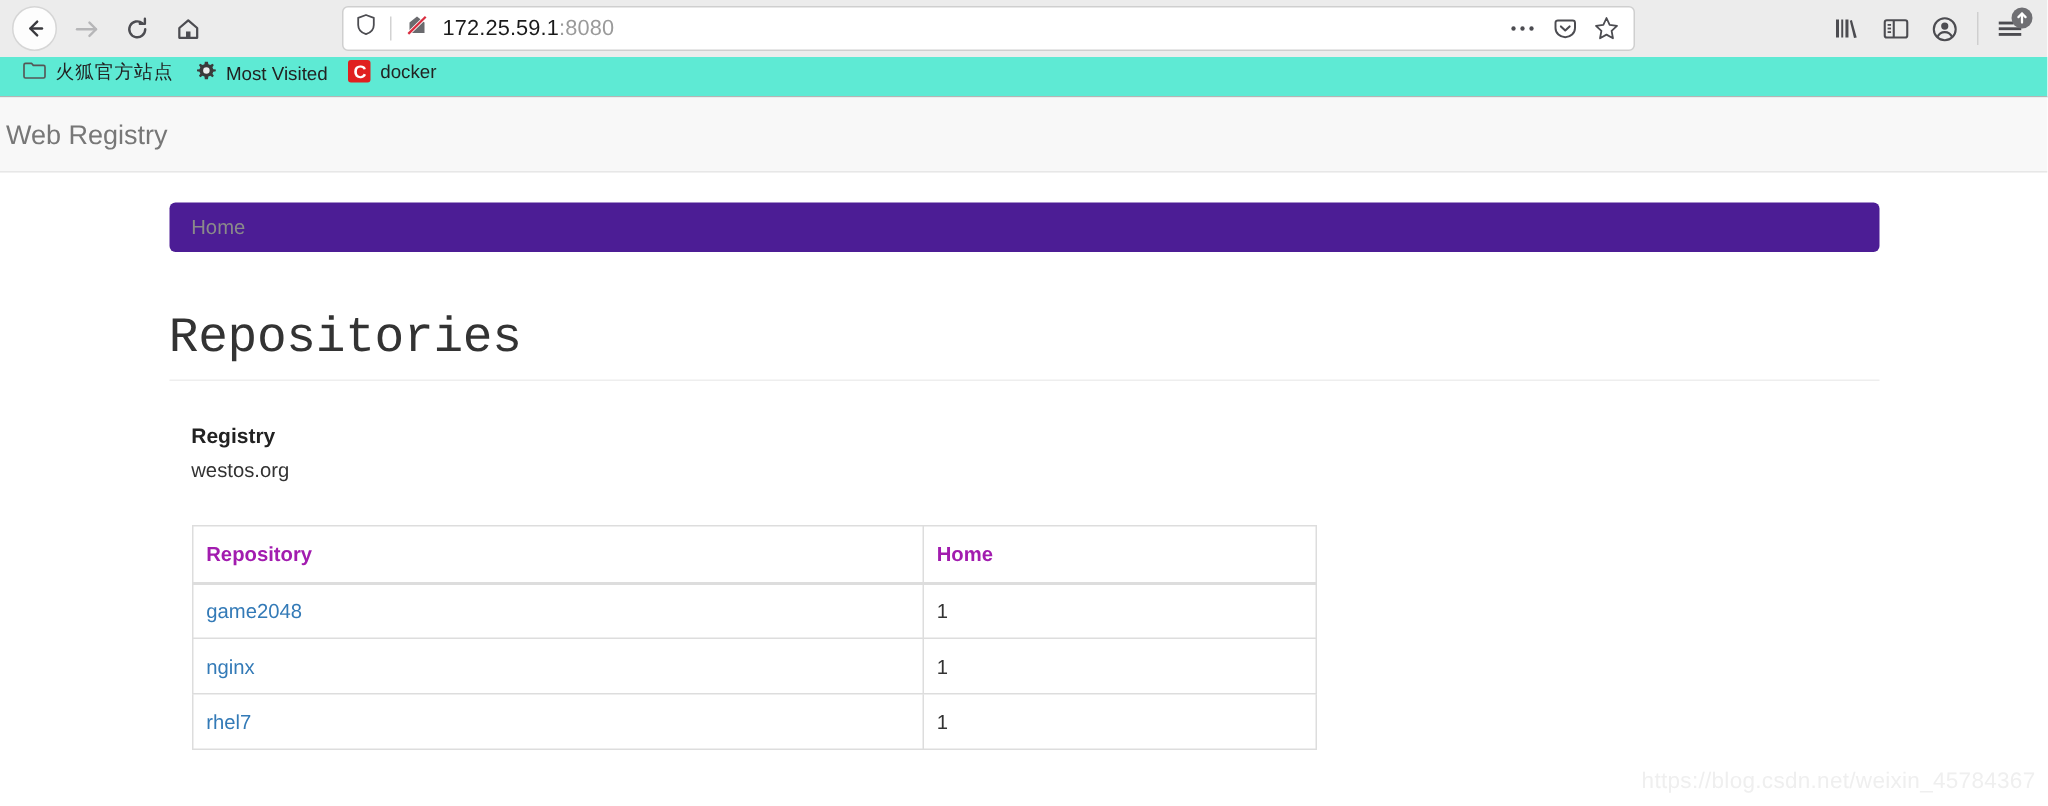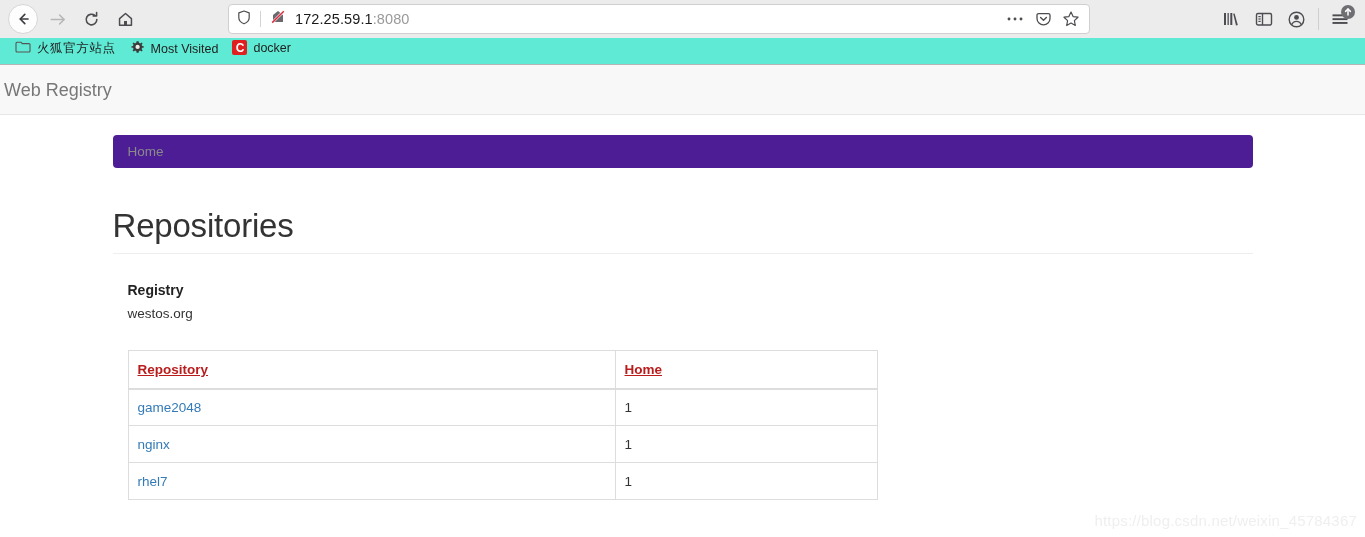--- a/index.html
+++ b/index.html
@@ -144,20 +144,21 @@
     margin-top: 40px;
     padding-bottom: 9px;
     border-bottom: 1px solid #eeeeee;
   }
   .page-header h1 {
     font-size: 33px;
     font-weight: normal;
     color: #333;
     line-height: 1.1;
     letter-spacing: -0.2px;
+    font-family: Liberation Mono, monospace;
   }
 
   .registry-block { margin-top: 26px; padding-left: 15px; }
   .registry-title {
     font-size: 14px;
     font-weight: bold;
     color: #222;
     line-height: 20px;
   }
   .registry-host {
@@ -179,24 +180,23 @@
     border: 1px solid #dddddd;
     padding: 8px 9px;
     font-size: 13.5px;
     line-height: 1.42;
     text-align: left;
     height: 37px;
     vertical-align: middle;
   }
   table.repo-table th {
     font-weight: bold;
-    color: #b91c1c;
+    color: #a21caf;
     border-bottom-width: 2px;
     height: 38px;
-    text-decoration: underline;
   }
   table.repo-table td { color: #333; }
   table.repo-table col.c1 { width: 487px; }
   table.repo-table a {
     color: #337ab7;
     text-decoration: none;
     font-size: 13.5px;
   }
 
   .watermark {

